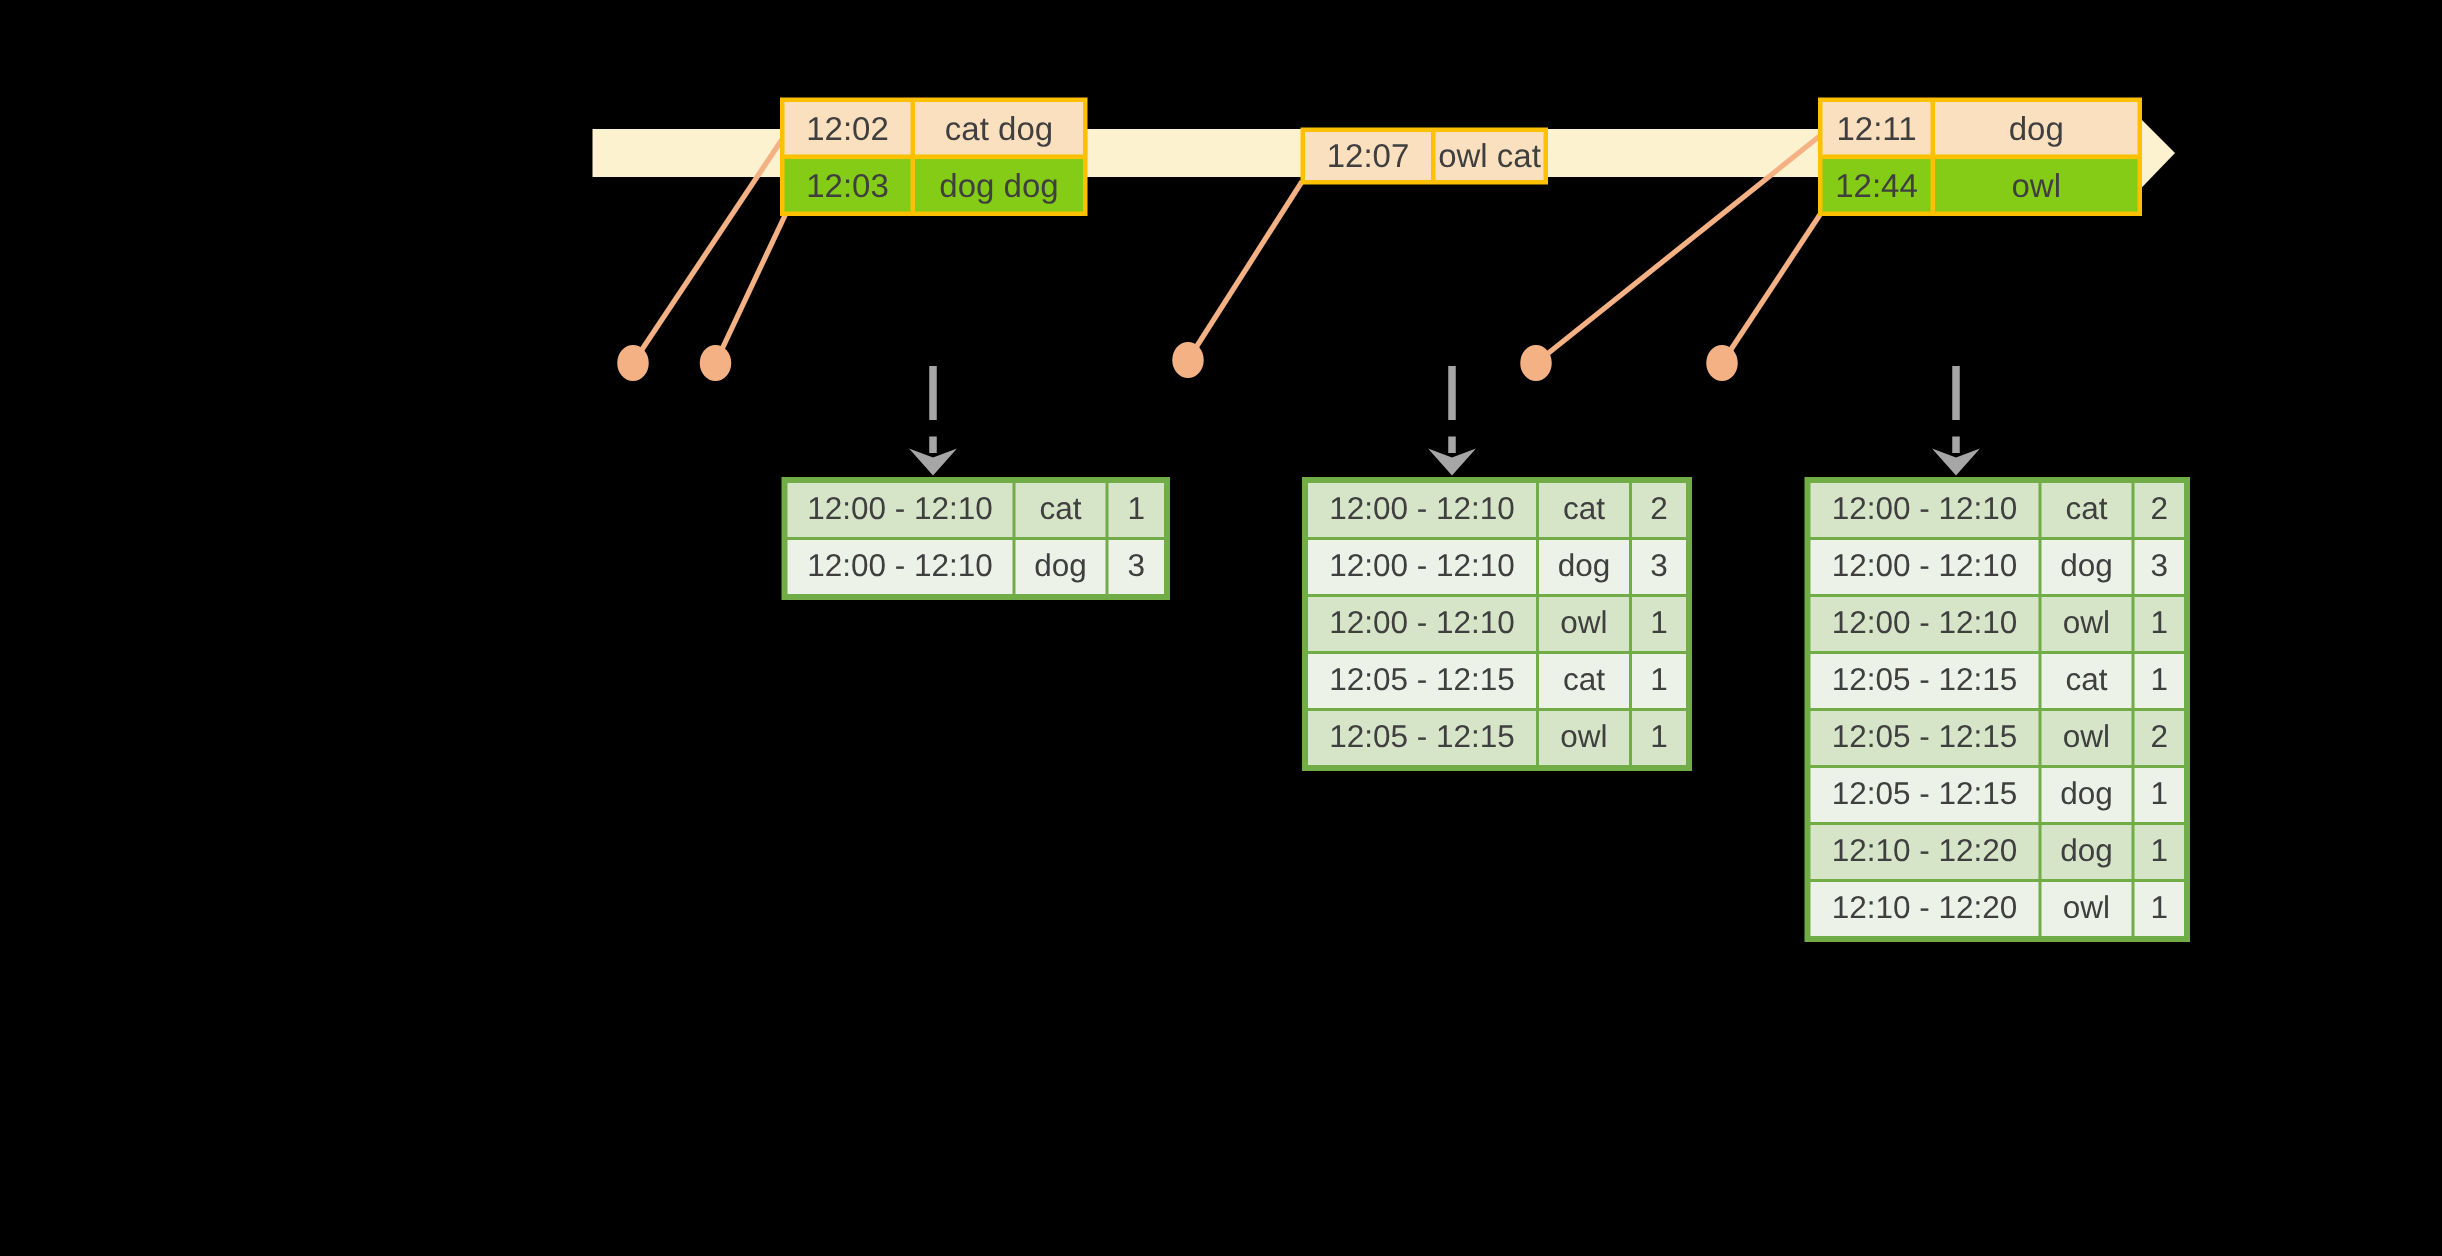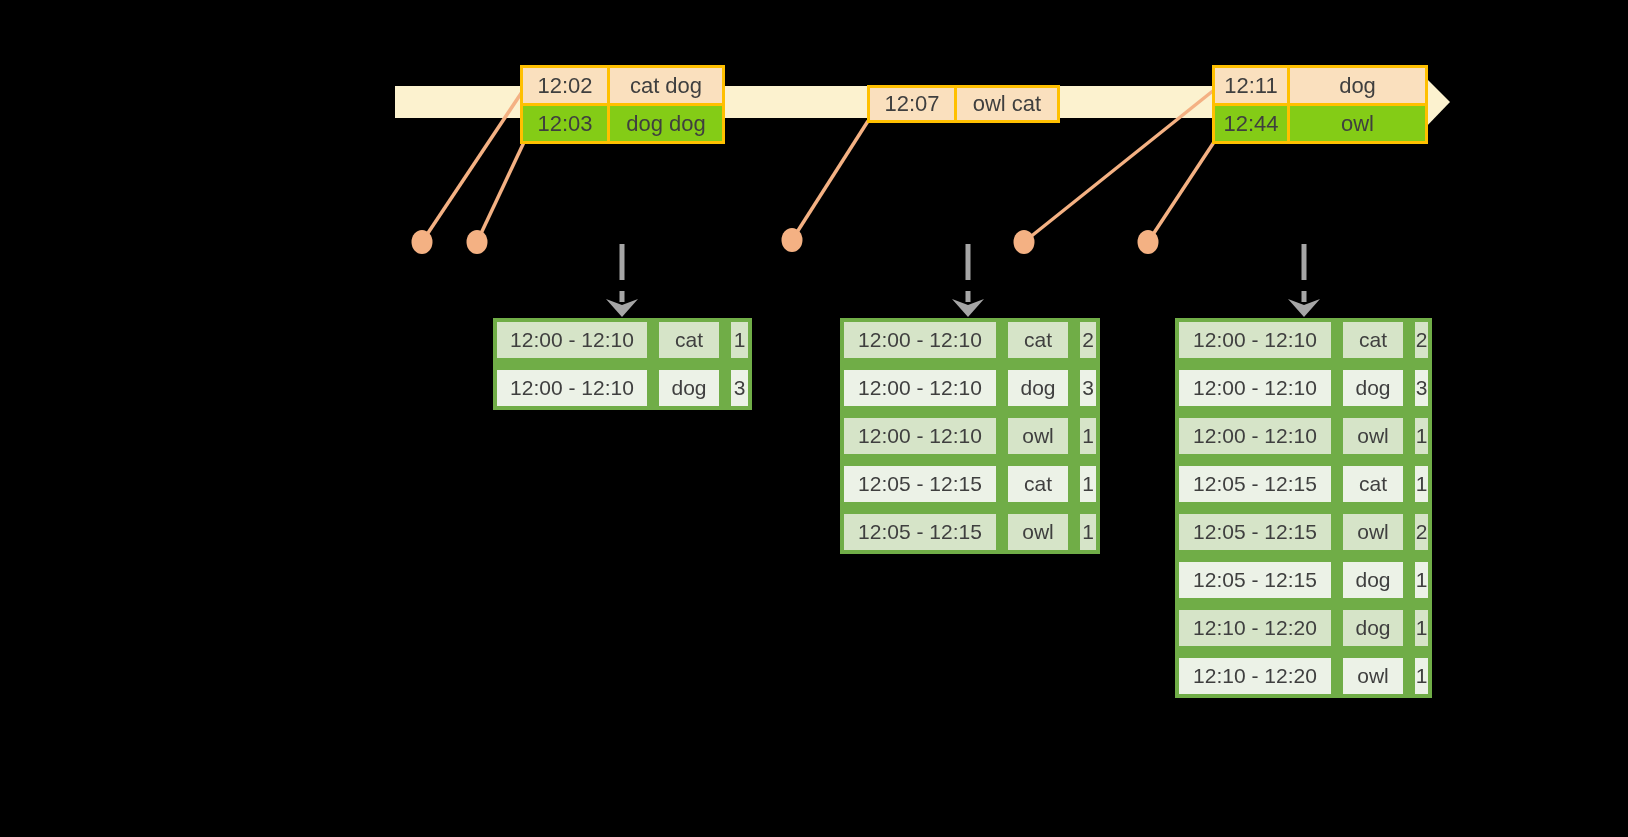--- a/index.html
+++ b/index.html
@@ -24,23 +24,24 @@
     display:flex;align-items:center;justify-content:center;
     font-size:22px;color:#3F3F3F;white-space:nowrap;
   }
   .e-dark{background:#FAE0BE;}
   .e-light{background:#84cc16;}
   
   .gtable{
     position:absolute;
     background:#70AD47;
     display:grid;
-    gap:12px;
+    gap:2px;
     padding:4px;
     box-sizing:border-box;
+    margin-left:28px;
   }
   .gcell{
     display:flex;align-items:center;justify-content:center;
     font-size:21px;color:#3F3F3F;white-space:nowrap;
   }
   .g-dark{background:#D6E4C8;}
   .g-light{background:#ECF2E7;}
 </style>
 </head>
 <body>
@@ -78,21 +79,21 @@
     </g>
   </svg>
 
   <div class="etable" style="left:520px;top:65px;width:205px;grid-template-columns:84px 1fr;grid-auto-rows:35px;">
     <div class="ecell e-dark">12:02</div>
     <div class="ecell e-dark">cat dog</div>
     <div class="ecell e-light">12:03</div>
     <div class="ecell e-light">dog dog</div>
   </div>
 
-  <div class="etable" style="left:867px;top:85px;width:193px;grid-template-columns:84px 1fr;grid-auto-rows:32px;">
+  <div class="etable" style="left:867px;top:85px;width:165px;grid-template-columns:84px 1fr;grid-auto-rows:32px;">
     <div class="ecell e-dark">12:07</div>
     <div class="ecell e-dark">owl cat</div>
   </div>
 
   <div class="etable" style="left:1212px;top:65px;width:216px;grid-template-columns:72px 1fr;grid-auto-rows:35px;">
     <div class="ecell e-dark">12:11</div>
     <div class="ecell e-dark">dog</div>
     <div class="ecell e-light">12:44</div>
     <div class="ecell e-light">owl</div>
   </div>

